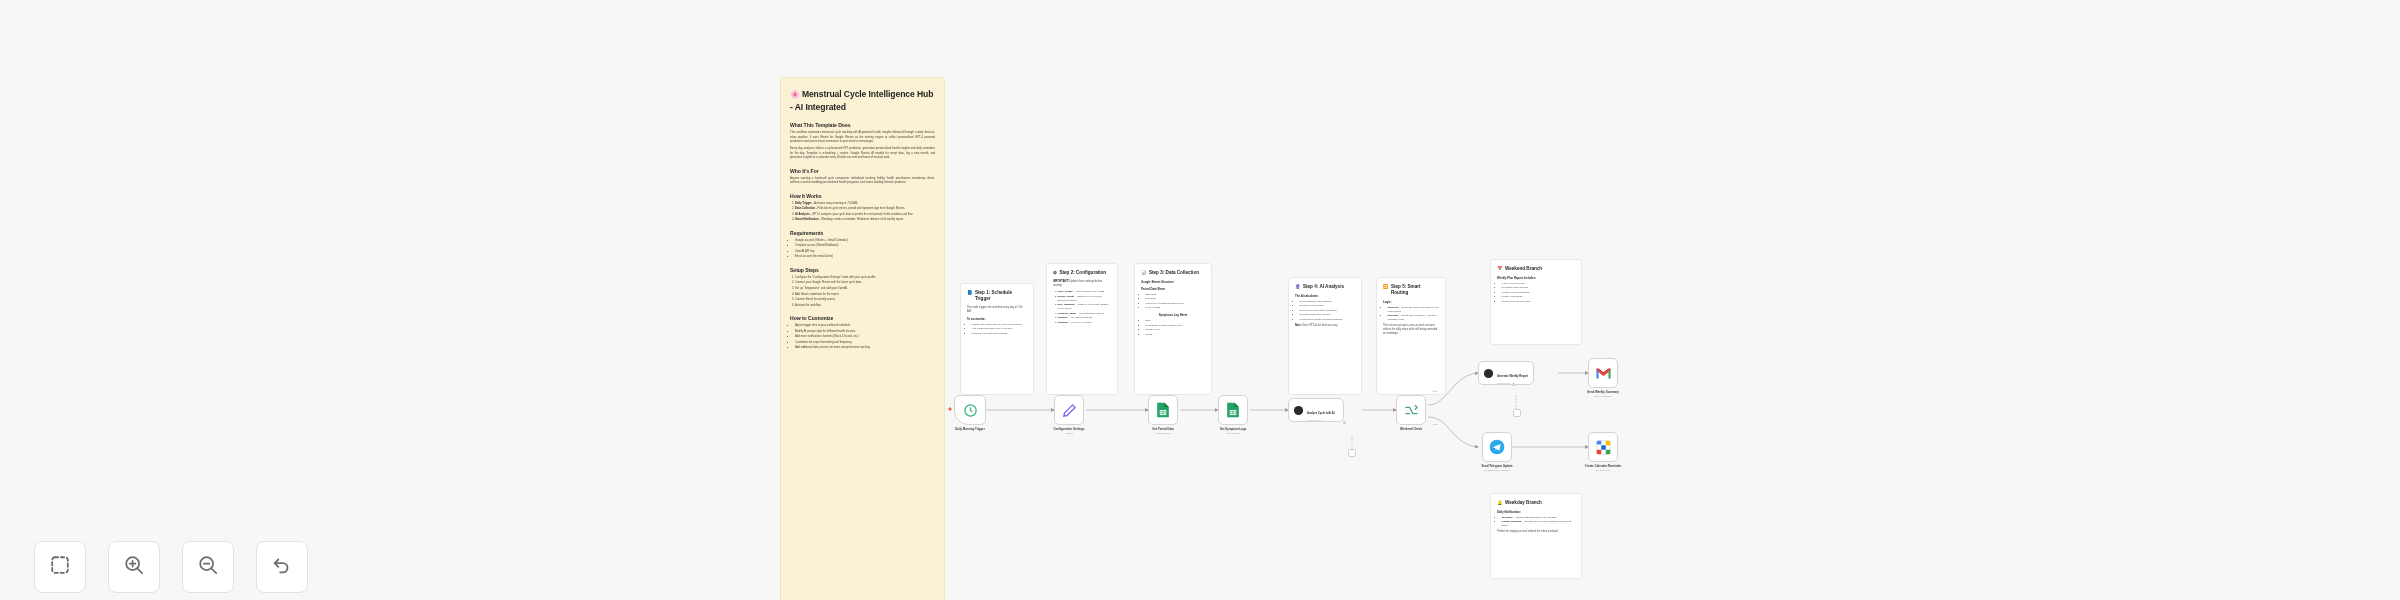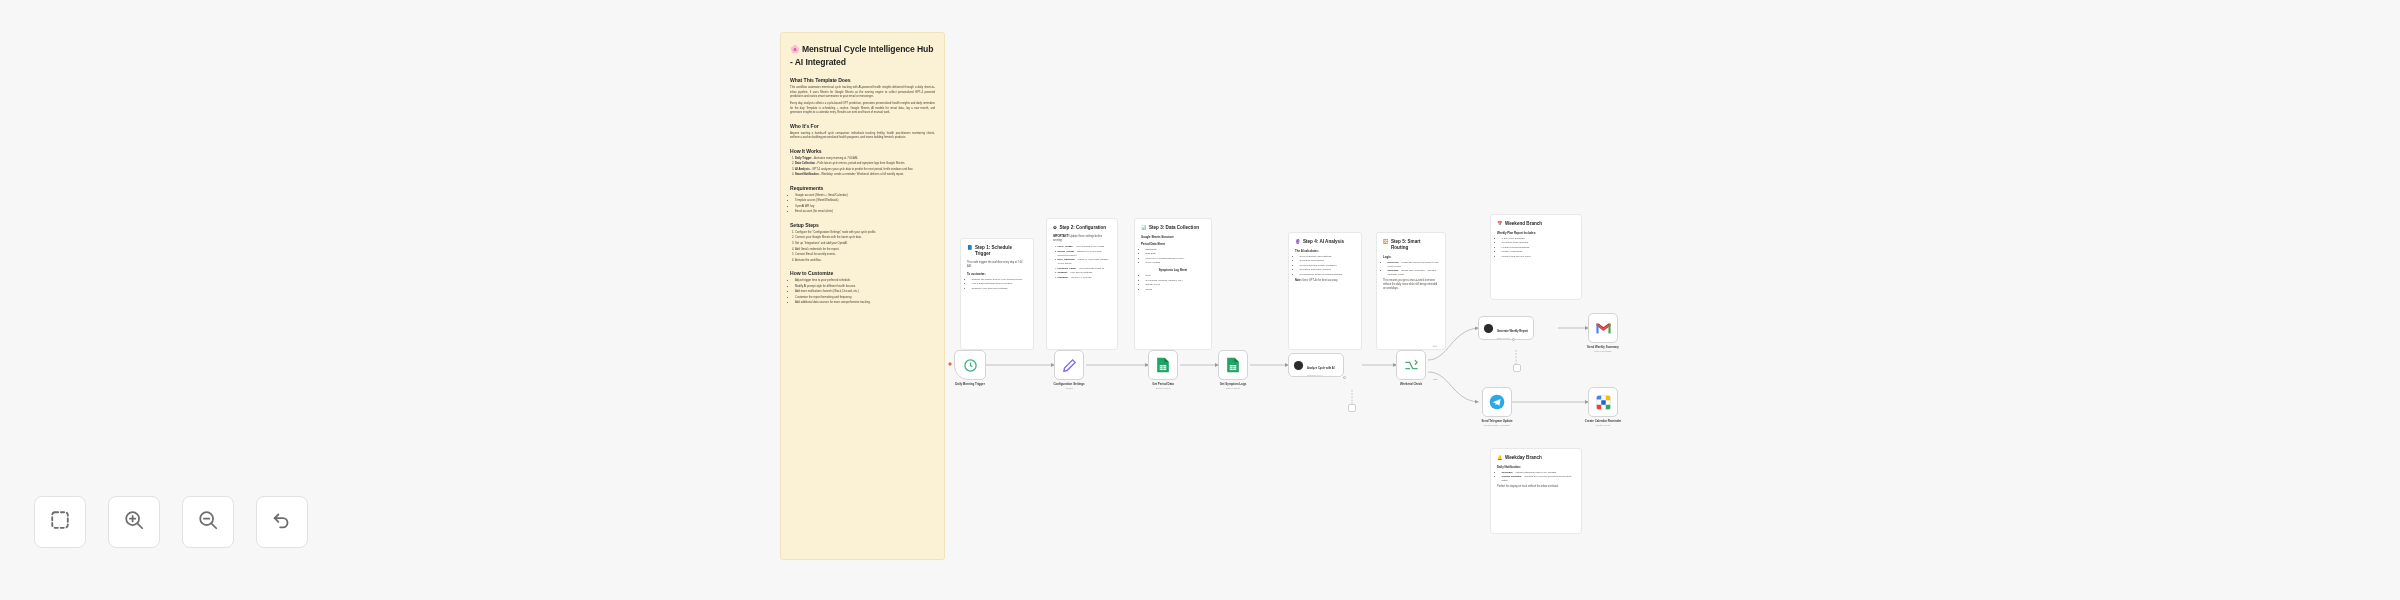--- a/index.html
+++ b/index.html
@@ -6,20 +6,21 @@
   html, body {
     width: 2400px; height: 600px;
     overflow: hidden;
     background: #f7f7f7;
     font-family: "Liberation Sans", sans-serif;
   }
   #canvas {
     position: relative;
     width: 2400px; height: 516px;
     background: #f7f7f7;
+    margin-top: 45px;
   }
 
   
   .sticky {
     position: absolute;
     left: 780px; top: 32px;
     width: 165px; height: 528px;
     background: #fbf2d5;
     border: 1px solid #f0e4bd;
     border-radius: 3px;

